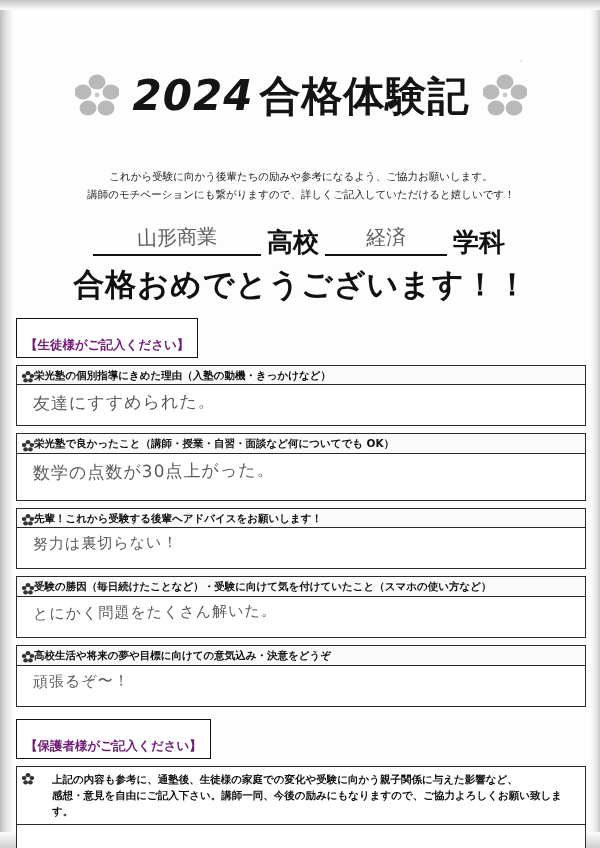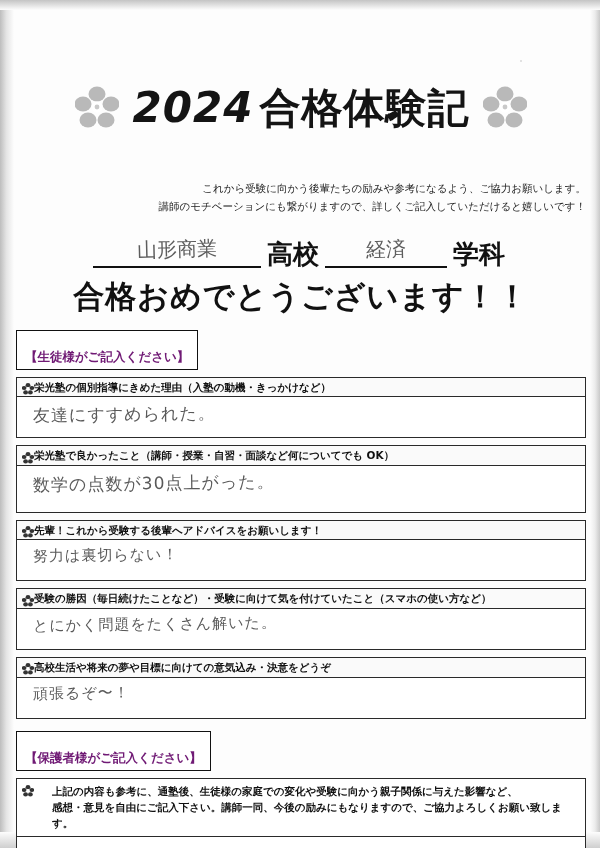--- a/index.html
+++ b/index.html
@@ -39,21 +39,21 @@
   .scan-edge-bottom {
     position: absolute;
     left: 0; bottom: 0;
     width: 600px; height: 16px;
     background: linear-gradient(0deg, #cfcfcf 0%, #fdfdfd 100%);
   }
 
   .sheet {
     position: absolute;
     left: 16px;
-    top: 24px;
+    top: 12px;
     width: 570px;
     height: 820px;
   }
 
   
   .header {
     position: relative;
     height: 78px;
     margin-top: 62px;
     text-align: center;
@@ -83,21 +83,21 @@
   .title-year {
     font-family: "DejaVu Sans", sans-serif;
     font-weight: bold;
     font-style: italic;
     font-size: 42px;
     margin-right: 6px;
   }
 
   .lead {
     margin-top: 16px;
-    text-align: right;
+    text-align: center;
     font-size: 10.5px;
     color: #1c1c1c;
     line-height: 1.7;
     font-family: "DejaVu Sans", sans-serif;
   }
 
   
   .school-line {
     margin-top: 16px;
     display: flex;

